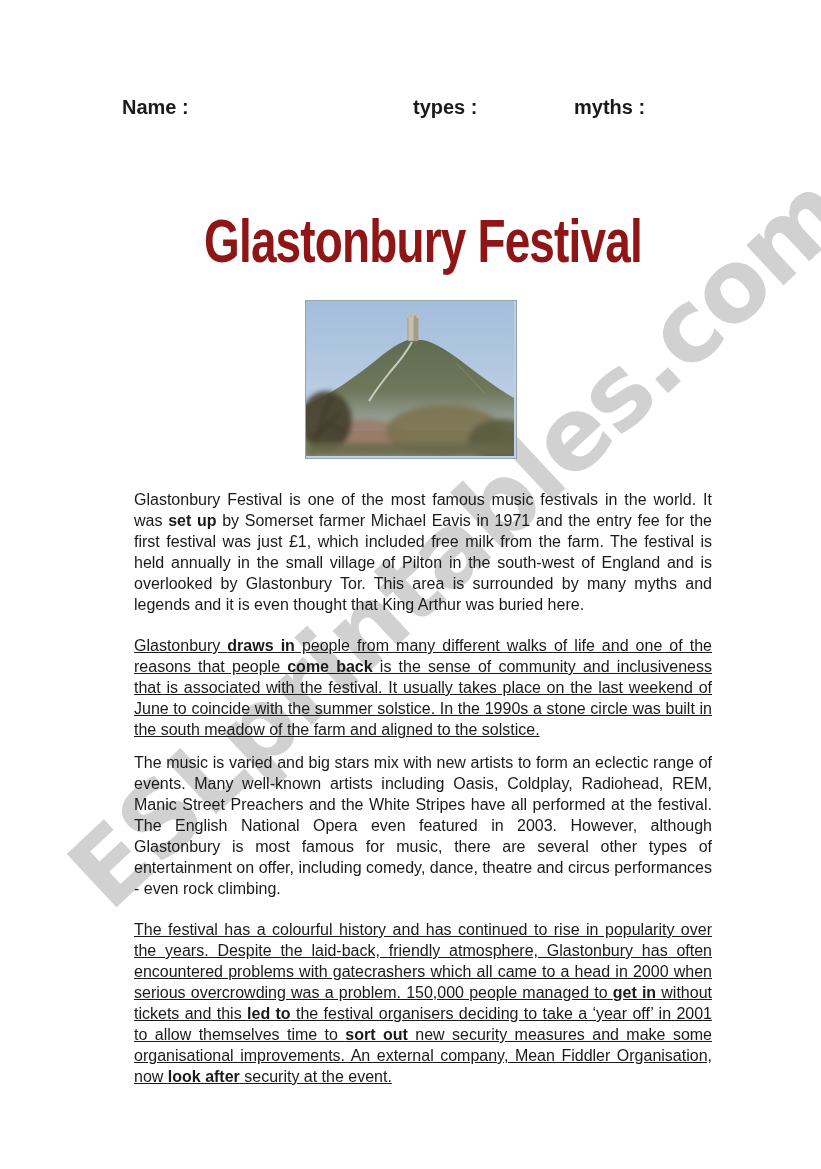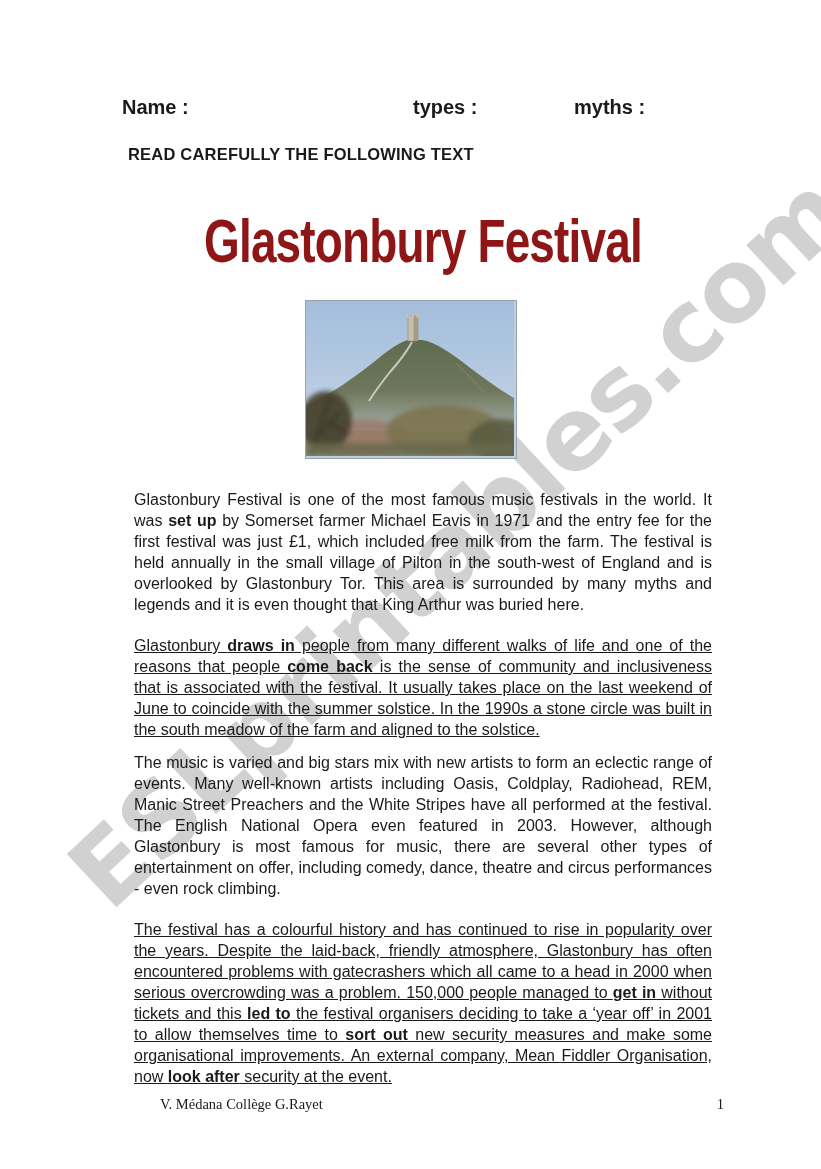--- a/index.html
+++ b/index.html
@@ -109,21 +109,20 @@
   <div class="watermark" style="color: rgb(198, 198, 198);">ESLprintables.com</div>
 
   <div class="content">
 
     <div class="header-row">
       <span class="name">Name :</span>
       <span class="form">types :</span>
       <span class="date">myths :</span>
     </div>
 
-    <div class="instruction">READ CAREFULLY THE FOLLOWING TEXT</div>
 
     <div class="title-wrap">
       <span class="doc-title" style="color: rgb(142, 22, 22);">Glastonbury Festival</span>
     </div>
 
     <div class="photo">
       <svg width="208" height="155" viewBox="0 0 208 155" xmlns="http://www.w3.org/2000/svg">
         <defs>
           <linearGradient id="sky" x1="0" y1="0" x2="0" y2="1">
             <stop offset="0" stop-color="#a3bddb"></stop>
@@ -169,19 +168,15 @@
       </svg>
     </div>
 
     <div class="article">
         <p><span>Glastonbury Festival is one of the most famous music festivals in the world. It was </span><b>set up</b><span> by Somerset farmer Michael Eavis in 1971 and the entry fee for the first festival was just £1, which included free milk from the farm. The festival is held annually in the small village of Pilton in the south-west of England and is overlooked by Glastonbury Tor. This area is surrounded by many myths and legends and it is even thought that King Arthur was buried here.</span></p>
         <p class="gap"><span>Glastonbury </span><b>draws in</b><span> people from many different walks of life and one of the reasons that people </span><b>come back</b><span> is the sense of community and inclusiveness that is associated with the festival. It usually takes place on the last weekend of June to coincide with the summer solstice. In the 1990s a stone circle was built in the south meadow of the farm and aligned to the solstice.</span></p>
         <p><span>The music is varied and big stars mix with new artists to form an eclectic range of events. Many well-known artists including Oasis, Coldplay, Radiohead, REM, Manic Street Preachers and the White Stripes have all performed at the festival. The English National Opera even featured in 2003. However, although Glastonbury is most famous for music, there are several other types of entertainment on offer, including comedy, dance, theatre and circus performances - even rock climbing.</span></p>
         <p class="gap"><span>The festival has a colourful history and has continued to rise in popularity over the years. Despite the laid-back, friendly atmosphere, Glastonbury has often encountered problems with gatecrashers which all came to a head in 2000 when serious overcrowding was a problem. 150,000 people managed to </span><b>get in</b><span> without tickets and this </span><b>led to</b><span> the festival organisers deciding to take a ‘year off’ in 2001 to allow themselves time to </span><b>sort out</b><span> new security measures and make some organisational improvements. An external company, Mean Fiddler Organisation, now </span><b>look after</b><span> security at the event.</span></p>
       </div>
 
-    <div class="footer">
-      <span class="author">V. Médana  Collège G.Rayet</span>
-      <span class="pagenum">1</span>
-    </div>
 
   </div>
 </div>
 
 </body></html>

